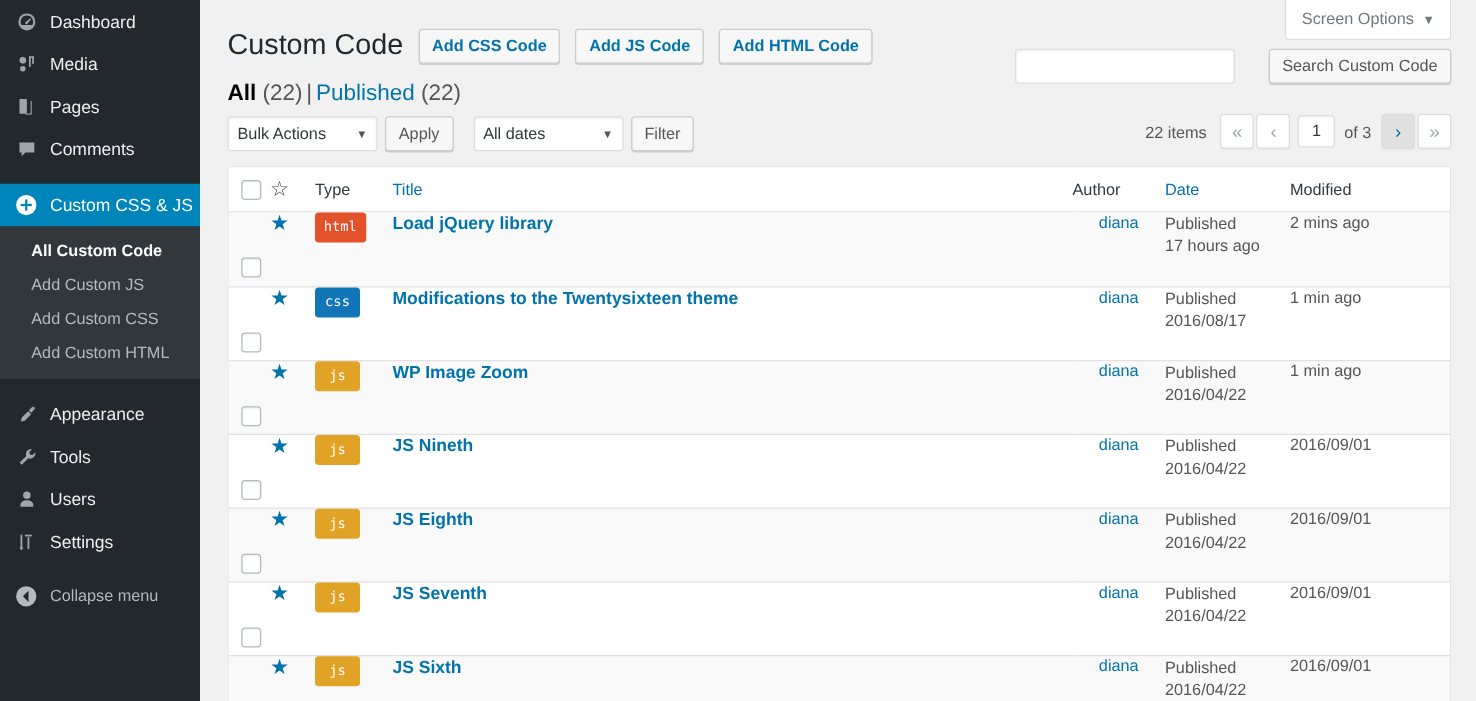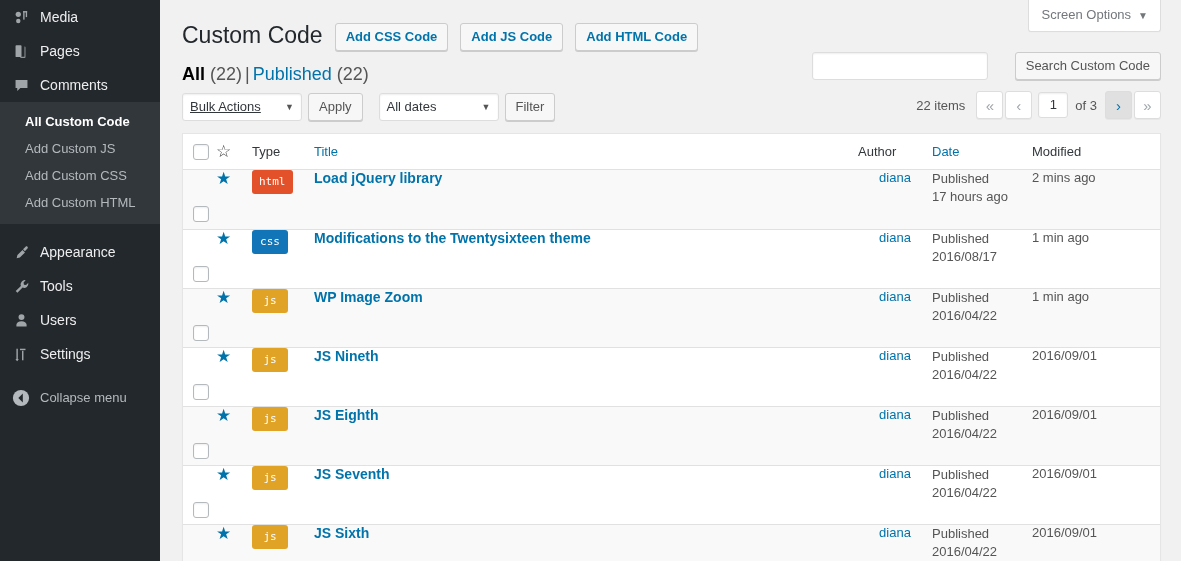--- a/index.html
+++ b/index.html
@@ -92,21 +92,21 @@
     font-size: 18px; color: #555; line-height: 20px;
   }
   #subsubsub li { display: inline; }
   #subsubsub a { text-decoration: none; color: #0073aa; cursor: pointer; }
   #subsubsub .current-link { color: #000; font-weight: 600; }
   #subsubsub .count { color: #555; }
   #subsubsub .divider { color: #555; padding: 0 3px; }
 
   
   #search-box {
-    position: absolute; right: 20px; top: 52px;
+    position: absolute; right: 20px; top: 39px;
     display: flex; align-items: center; gap: 20px;
   }
   #search-input {
     width: 176px; height: 28px; border: 1px solid #ddd;
     border-radius: 3px; padding: 0 8px; font-size: 13px;
     background: #fff; color: #32373c; outline: none;
     box-shadow: 0 1px 2px rgba(0,0,0,0.07) inset;
     font-family: "Liberation Sans", sans-serif;
   }
   #search-submit {
@@ -126,21 +126,21 @@
     height: 28px; border: 1px solid #ddd; border-radius: 3px;
     background: #fff; color: #32373c; font-size: 13px;
     padding: 0 24px 0 7px; line-height: 26px; cursor: pointer;
     position: relative; display: inline-flex; align-items: center;
     box-shadow: 0 1px 2px rgba(0,0,0,0.07) inset;
     min-width: 120px;
   }
   .tn-select .sel-caret {
     position: absolute; right: 7px; font-size: 9px; color: #555;
   }
-  #bulk-select { width: 120px; text-decoration: underline; }
+  #bulk-select { width: 120px; }
   #dates-select { width: 104px; }
   .tn-button {
     height: 28px; margin-left: 6px;
     background: #f7f7f7; border: 1px solid #ccc; border-radius: 3px;
     color: #555; font-size: 13px; padding: 0 10px; cursor: pointer;
     box-shadow: 0 1px 0 #ccc; line-height: 26px; display: inline-block;
     font-family: "Liberation Sans", sans-serif;
   }
   #dates-select { margin-left: 16px; }
 
@@ -237,20 +237,28 @@
 </head>
 <body>
 
 <div id="app">
 
   <div id="sidebar">
     <div id="menu-top">
         <div class="menu-item">
           <span class="mi-icon">
             <svg width="17" height="17" viewBox="0 0 20 20" fill="currentColor">
+              <path d="M10 2a8 8 0 100 16 8 8 0 000-16zm0 2a6 6 0 015.2 9H4.8A6 6 0 0110 4zm3.3 2.6L9.2 9.9a1.2 1.2 0 101.5 1.6l3.3-4.2-.7-.7z"></path>
+            </svg>
+          </span>
+          <span>Dashboard</span>
+        </div>
+        <div class="menu-item">
+          <span class="mi-icon">
+            <svg width="17" height="17" viewBox="0 0 20 20" fill="currentColor">
               <circle cx="6.2" cy="6.2" r="3.1"></circle>
               <circle cx="6.2" cy="14.2" r="2.6"></circle>
               <rect x="12" y="2.5" width="1.6" height="10"></rect>
               <rect x="12" y="2.5" width="4.6" height="1.6"></rect>
               <rect x="15" y="2.5" width="1.6" height="7"></rect>
             </svg>
           </span>
           <span>Media</span>
         </div>
         <div class="menu-item">
@@ -265,20 +273,30 @@
         <div class="menu-item">
           <span class="mi-icon">
             <svg width="17" height="17" viewBox="0 0 20 20" fill="currentColor">
               <path d="M3 3.5h14v9.5H8.7L5 16.5v-3.5H3z"></path>
             </svg>
           </span>
           <span>Comments</span>
         </div>
       </div>
 
+    <div class="menu-item current top-gap" id="mi-current">
+      <span class="mi-icon">
+        <svg width="18" height="18" viewBox="0 0 20 20">
+            <circle cx="10" cy="10" r="9" fill="currentColor"></circle>
+            <rect x="9" y="5" width="2" height="10" fill="#0085ba"></rect>
+            <rect x="5" y="9" width="10" height="2" fill="#0085ba"></rect>
+          </svg>
+      </span>
+      <span>Custom CSS &amp; JS</span>
+    </div>
 
     <div id="submenu">
         <a class="submenu-item current">All Custom Code</a>
         <a class="submenu-item">Add Custom JS</a>
         <a class="submenu-item">Add Custom CSS</a>
         <a class="submenu-item">Add Custom HTML</a>
       </div>
 
     <div id="menu-bottom">
         <div class="menu-item top-gap">

